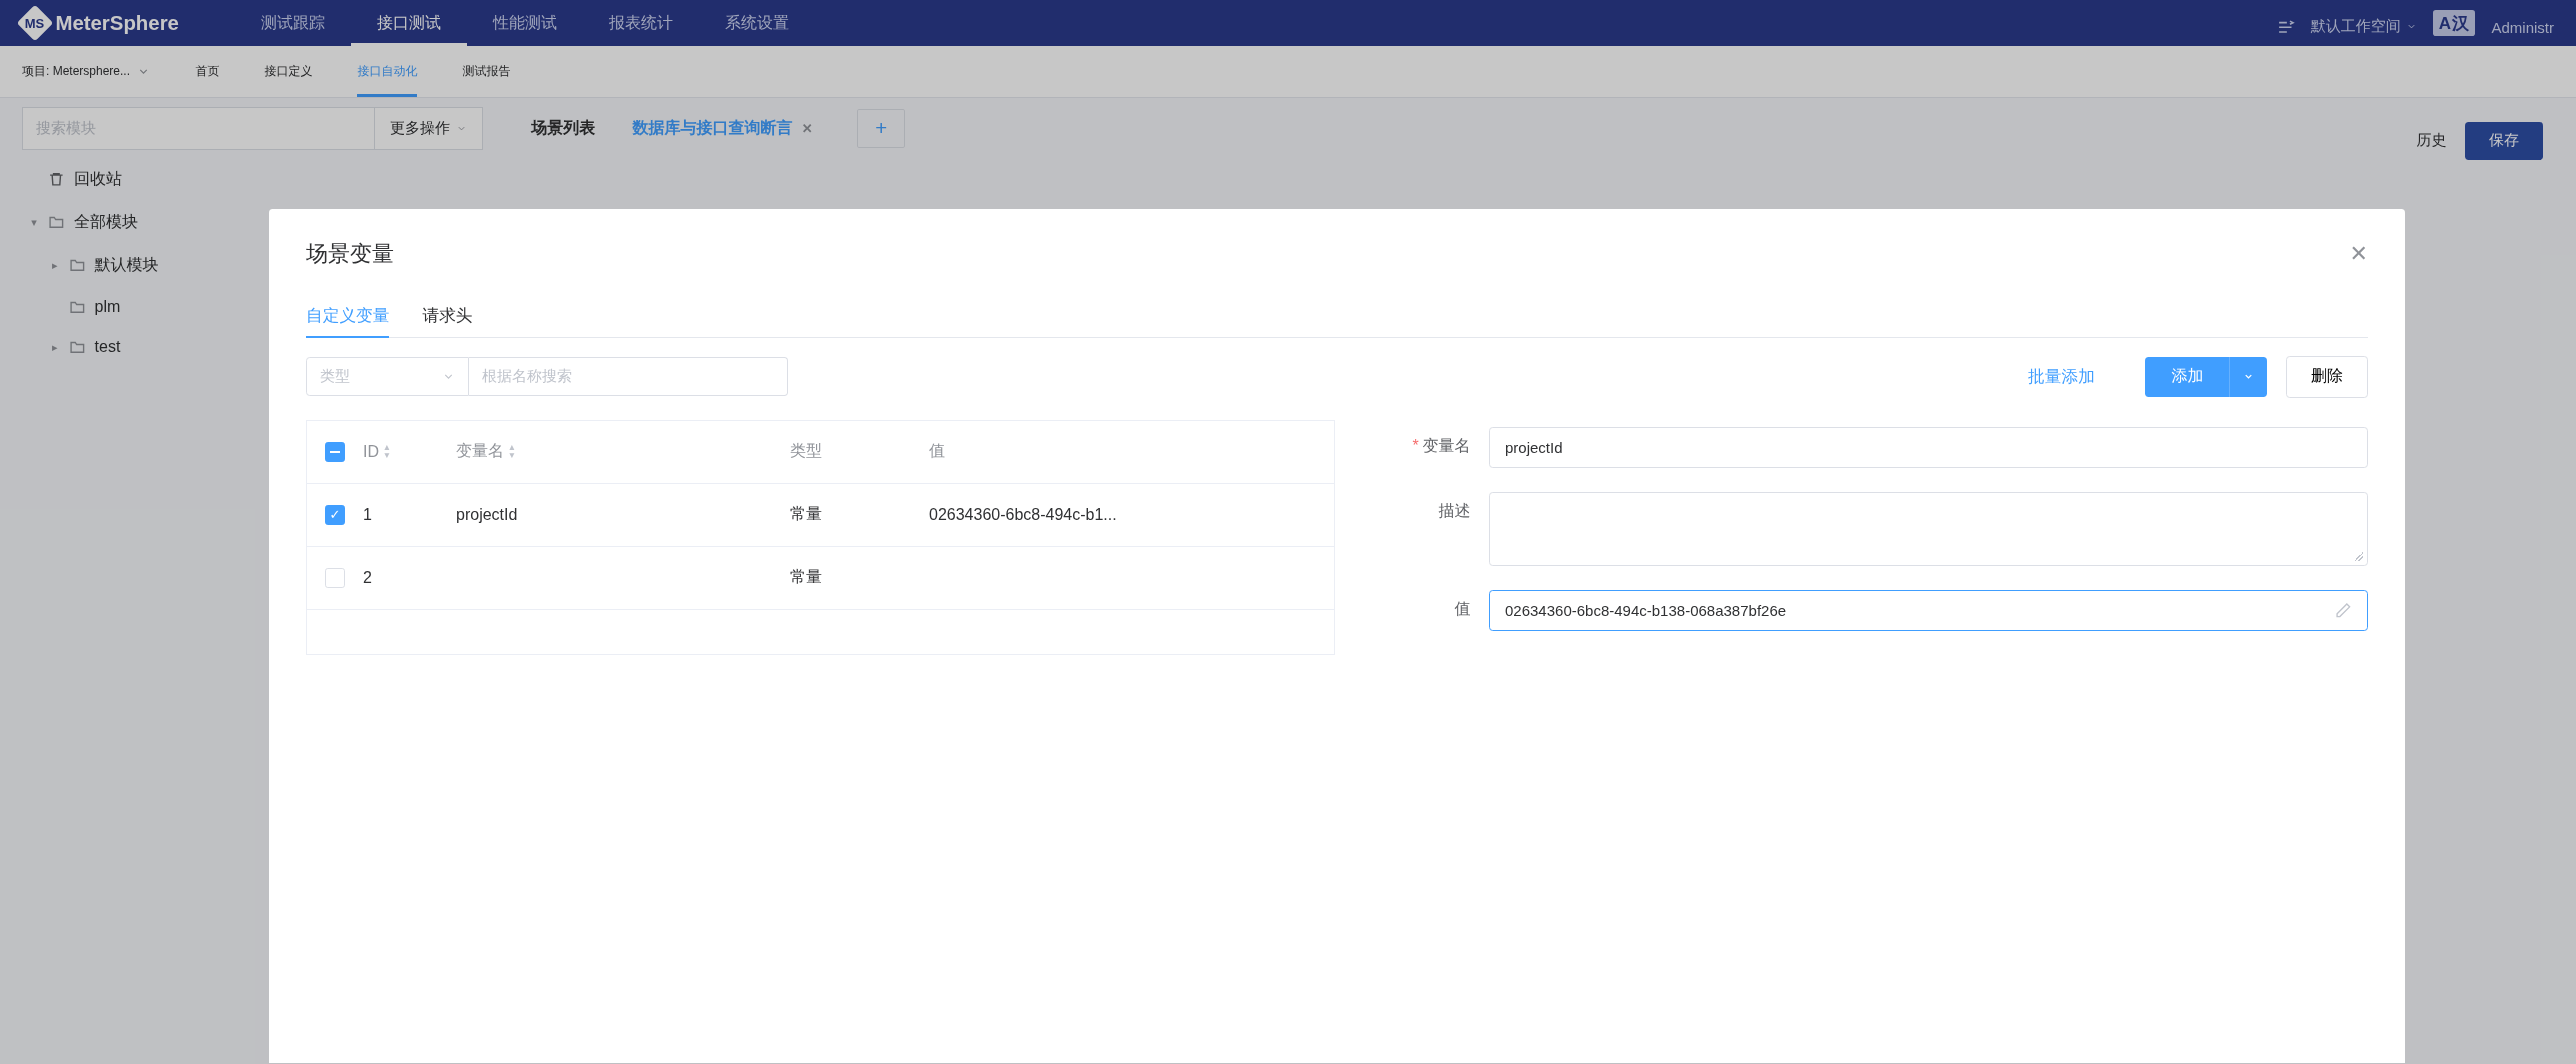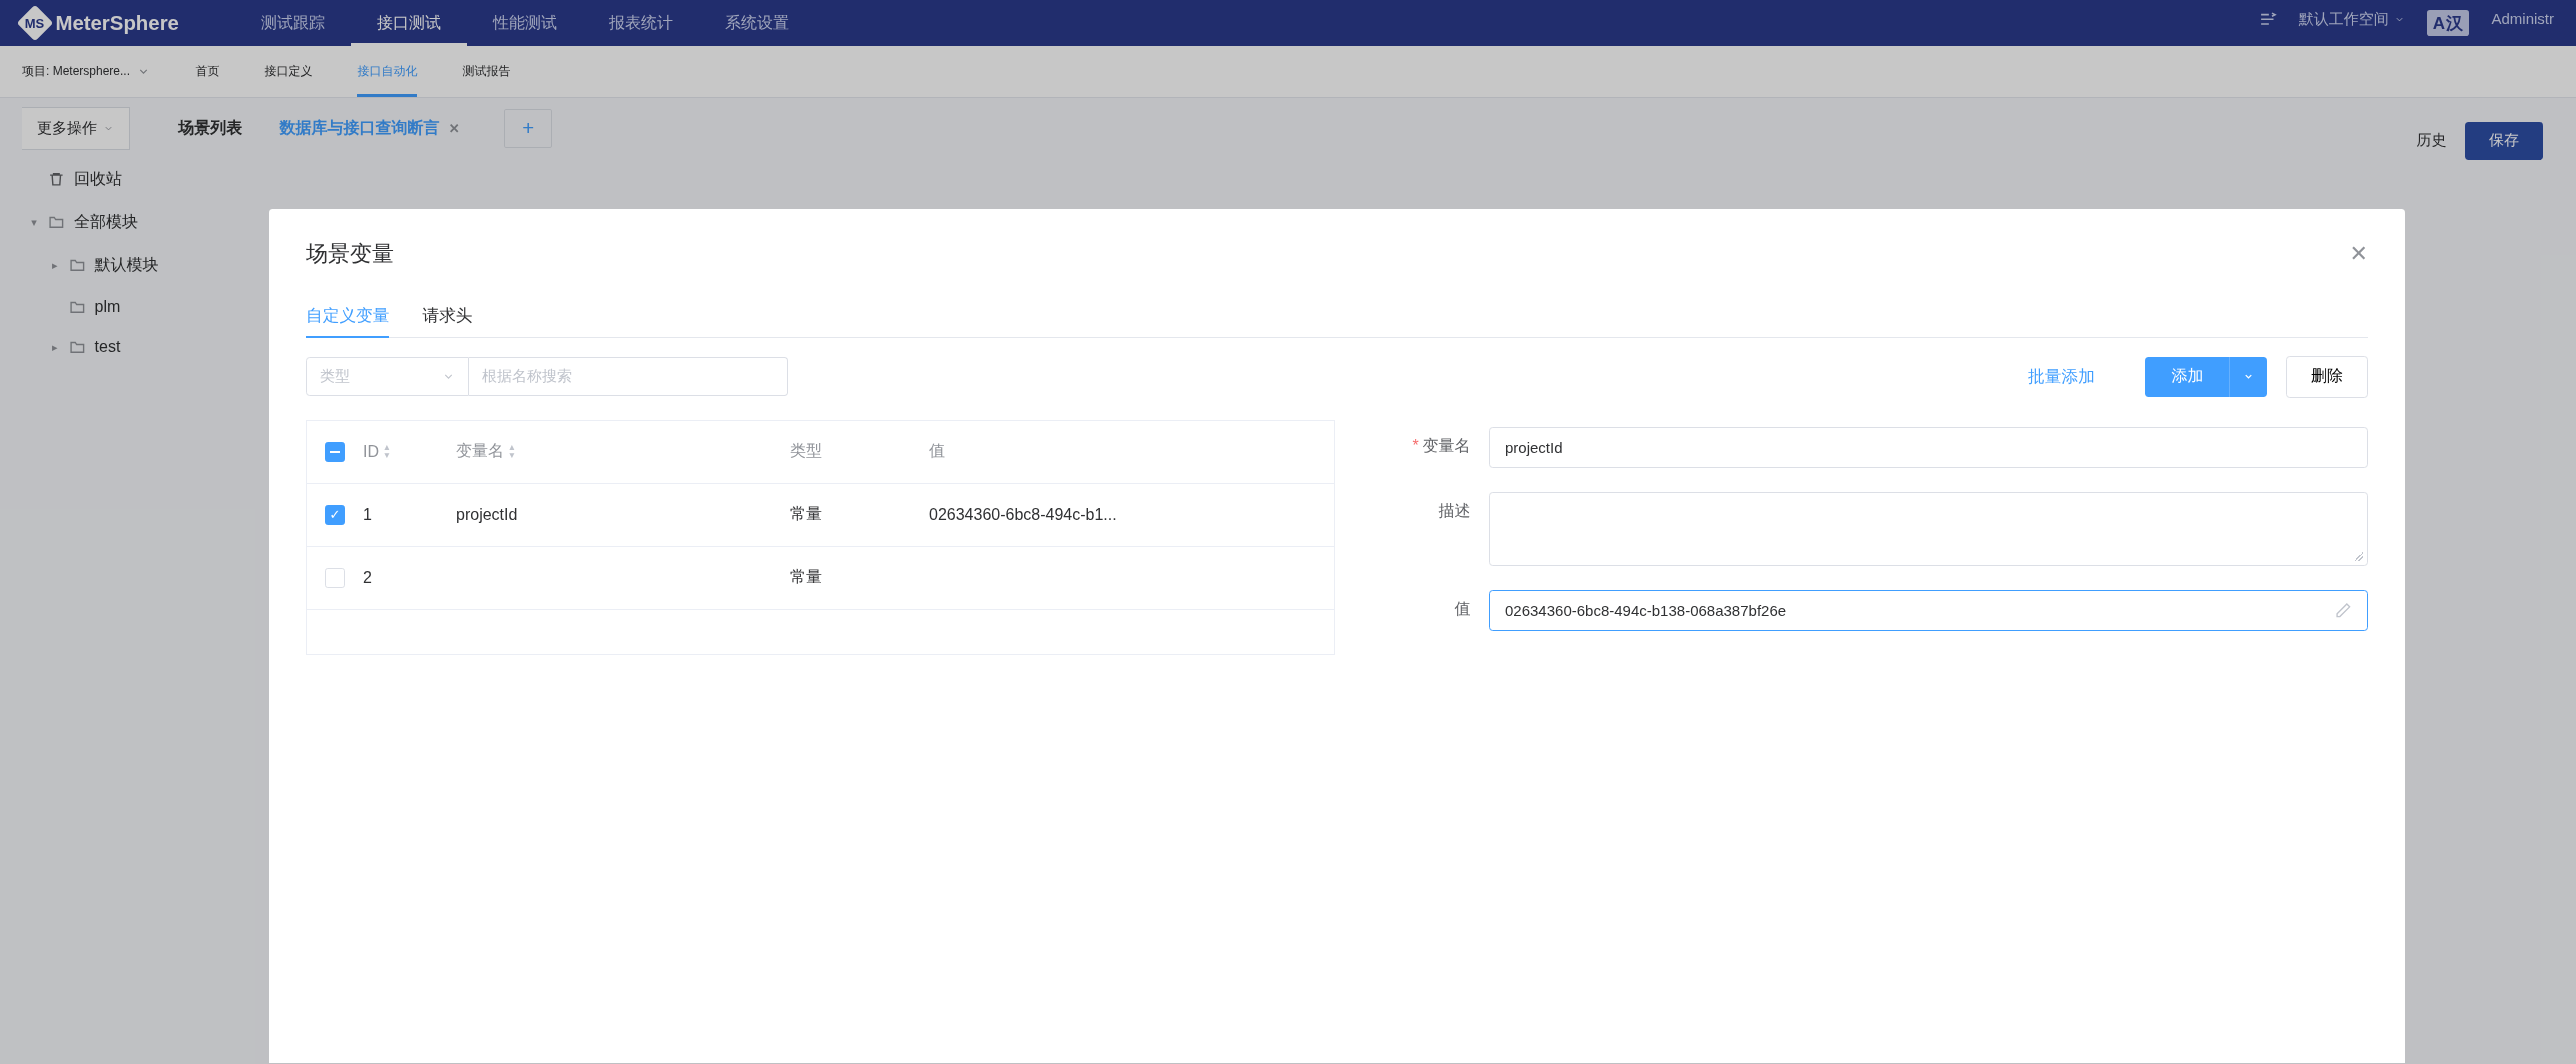--- a/index.html
+++ b/index.html
@@ -7,21 +7,21 @@
 
     
     .top-nav { background: #2b3a8c; color: #fff; height: 46px; display: flex; align-items: center; padding: 0 22px; font-size: 15px; }
     .logo { display: flex; align-items: center; gap: 7.4px; margin-right: 56px; font-size: 20.4px; font-weight: 600;}
     .logo-icon { width: 26px; height: 26px; background: #fff; color: #2b3a8c; border-radius: 3.7px; display: inline-flex; align-items: center; justify-content: center; font-size: 13px; font-weight: bold; transform: rotate(45deg); }
     .logo-icon span { transform: rotate(-45deg); }
     .top-nav-items { display: flex; height: 100%; }
     .top-nav-item { padding: 0 26px; height: 100%; display: flex; align-items: center; cursor: pointer; color: #cdd4f0; position: relative; font-size: 16px;}
     .top-nav-item.active { color: #fff; }
     .top-nav-item.active::after { content: ""; position: absolute; left: 0; right: 0; bottom: 0; height: 2.8px; background: #fff; }
-    .top-nav-right { margin-left: auto; display: flex; align-items: flex-start; gap: 22px; color: #cdd4f0; font-size: 15px;}
+    .top-nav-right { margin-left: auto; display: flex; align-items: flex-end; gap: 16px; color: #cdd4f0; font-size: 15px;}
     .nav-right-item { display: flex; align-items: center; gap: 5.6px; cursor: pointer; }
     .lang-badge { background: #c6ccea; color: #2b3a8c; padding: 1.9px 5.6px; border-radius: 2.8px; font-size: 17px; font-weight: bold; letter-spacing: 0.9px;}
 
     
     .sub-nav { background: #fff; height: 52px; display: flex; align-items: center; padding: 0 22px; border-bottom: 0.9px solid #e4e7ed; font-size: 12px;}
     .project-select { display: flex; align-items: center; gap: 7.4px; margin-right: 45px; cursor: pointer; }
     .sub-nav-items { display: flex; height: 100%; gap: 45px; }
     .sub-nav-item { height: 100%; display: flex; align-items: center; cursor: pointer; color: #303133; position: relative; }
     .sub-nav-item.active { color: #409eff; }
     .sub-nav-item.active::after { content: ""; position: absolute; left: 0; right: 0; bottom: 0; height: 2.8px; background: #409eff; }
@@ -166,20 +166,23 @@
     <div class="sub-nav-item active">
         <span>接口自动化</span>
       </div>
     <div class="sub-nav-item">
         <span>测试报告</span>
       </div>
   </div>
 </div>
 
 <div class="toolbar-row">
+  <div class="search-module">
+    <span>搜索模块</span>
+  </div>
   <div class="more-ops">
     <span>更多操作</span>
     <svg width="11" height="11" viewBox="0 0 24 24" fill="none" stroke="#909399" stroke-width="2">
         <path d="M6 9l6 6 6-6"></path>
       </svg>
   </div>
   <div class="tabs-bar">
     <div class="tab-btn">
       <span>场景列表</span>
     </div>

